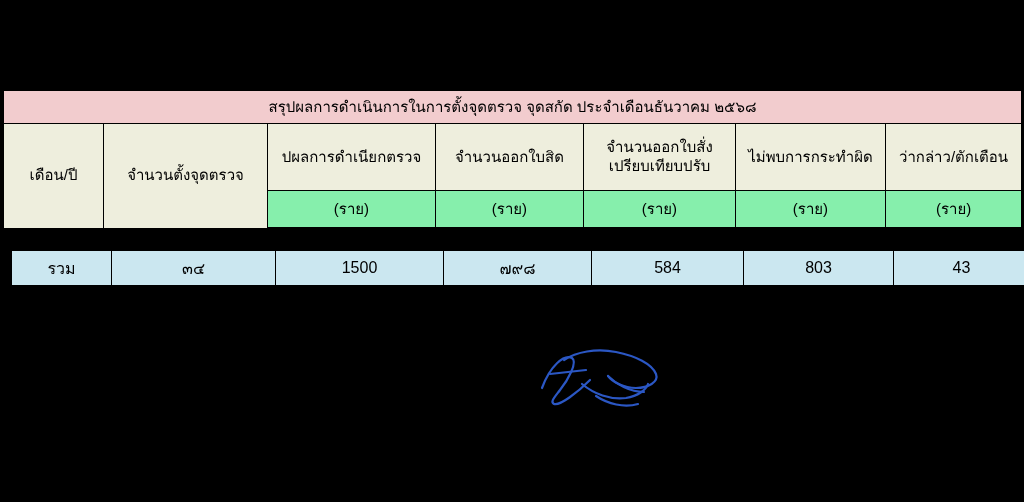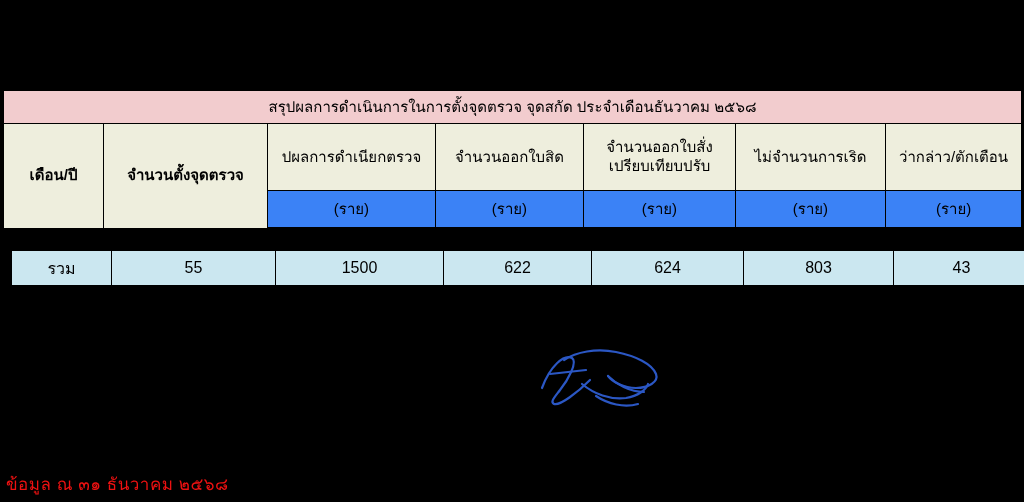--- a/index.html
+++ b/index.html
@@ -42,26 +42,25 @@
     background: #f2ccce;
     height: 28px;
     font-size: 16px;
     font-weight: normal;
   }
   .head-row td {
     background: #eeeedd;
     height: 62px;
   }
   .unit-row td {
-    background: #3b82f6;
+    background: #86efac;
     height: 32px;
   }
   .head-row td.merged-left {
     border-bottom: none;
-    font-weight: bold;
   }
   table.sum {
     position: absolute;
     left: 11px;
     top: 250px;
     width: 1018px;
     border-collapse: collapse;
     table-layout: fixed;
   }
   table.sum td {
@@ -116,21 +115,21 @@
     <tbody>
       <tr class="title-row">
         <td colspan="7">สรุปผลการดำเนินการในการตั้งจุดตรวจ จุดสกัด  ประจำเดือนธันวาคม ๒๕๖๘</td>
       </tr>
       <tr class="head-row">
         <td rowspan="2" class="merged-left">เดือน/ปี</td>
         <td rowspan="2" class="merged-left">จำนวนตั้งจุดตรวจ</td>
         <td>ปผลการดำเนียกตรวจ</td>
         <td>จำนวนออกใบสิด</td>
         <td>จำนวนออกใบสั่งเปรียบเทียบปรับ</td>
-        <td>ไม่จำนวนการเริด</td>
+        <td>ไม่พบการกระทำผิด</td>
         <td>ว่ากล่าว/ตักเตือน</td>
       </tr>
       <tr class="unit-row">
         <td>(ราย)</td>
         <td>(ราย)</td>
         <td>(ราย)</td>
         <td>(ราย)</td>
         <td>(ราย)</td>
       </tr>
     </tbody>
@@ -142,36 +141,35 @@
         <col class="c1">
         <col class="c2">
         <col class="c3">
         <col class="c4">
         <col class="c5">
         <col class="c6">
     </colgroup>
     <tbody>
       <tr>
         <td>รวม</td>
-        <td>55</td>
+        <td>๓๔</td>
         <td>1500</td>
-        <td>622</td>
-        <td>624</td>
+        <td>๗๙๘</td>
+        <td>584</td>
         <td>803</td>
         <td>43</td>
       </tr>
     </tbody>
   </table>
 
   <svg class="signature" viewBox="0 0 170 80">
     <g fill="none" stroke="#2b57c4" stroke-width="2.2" stroke-linecap="round" stroke-linejoin="round">
       <path d="M22 48 C 30 26, 44 14, 52 18 C 58 22, 48 40, 40 50 C 34 58, 30 62, 34 64 C 40 66, 58 52, 70 40"></path>
       <path d="M44 20 C 56 12, 76 8, 96 12 C 116 16, 132 24, 136 34 C 139 42, 128 48, 116 48 C 104 48, 92 42, 88 36"></path>
       <path d="M62 44 C 74 54, 90 60, 106 58 C 118 56, 126 50, 128 44"></path>
       <path d="M88 36 C 96 44, 110 52, 124 52"></path>
       <path d="M30 34 L 66 30"></path>
       <path d="M76 56 C 88 64, 104 68, 118 64"></path>
     </g>
   </svg>
 
-  <div class="footnote">ข้อมูล ณ  ๓๑ ธันวาคม ๒๕๖๘</div>
 
 </div>
 
 </body></html>

